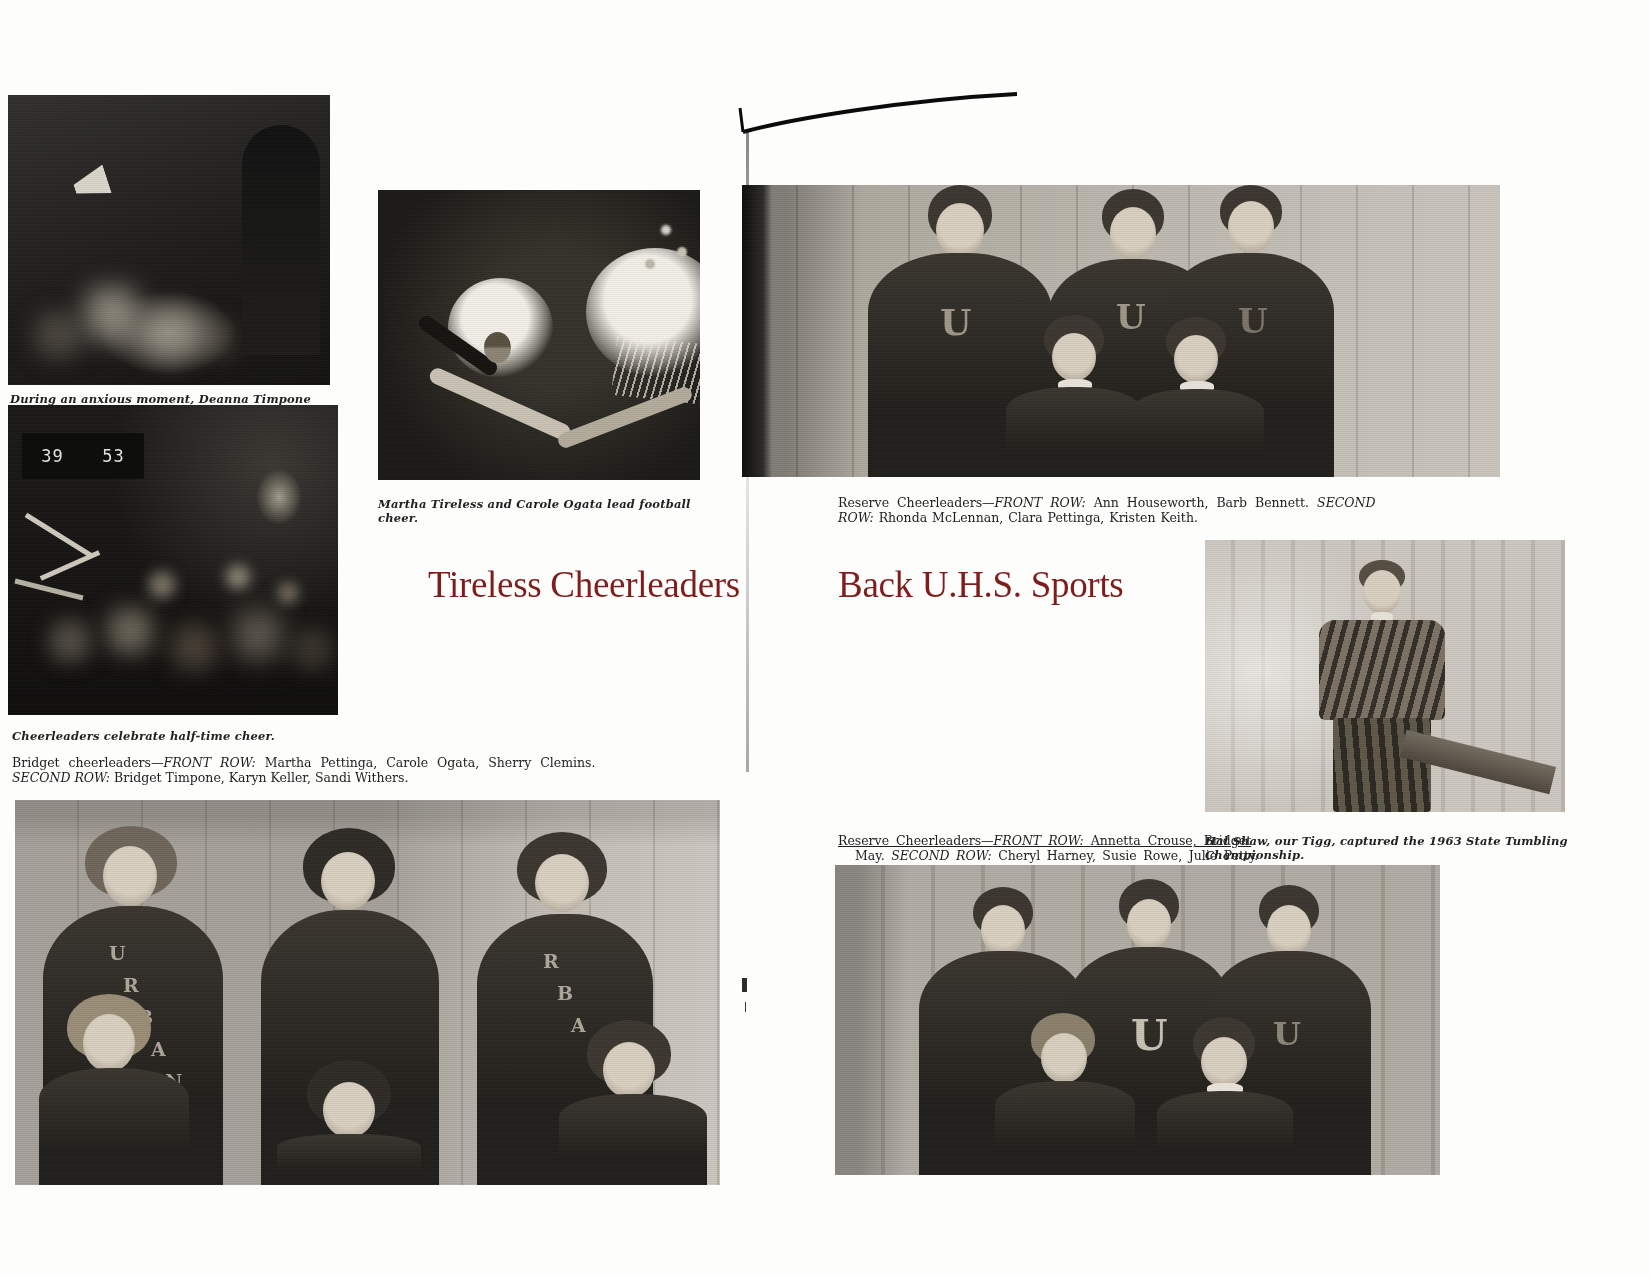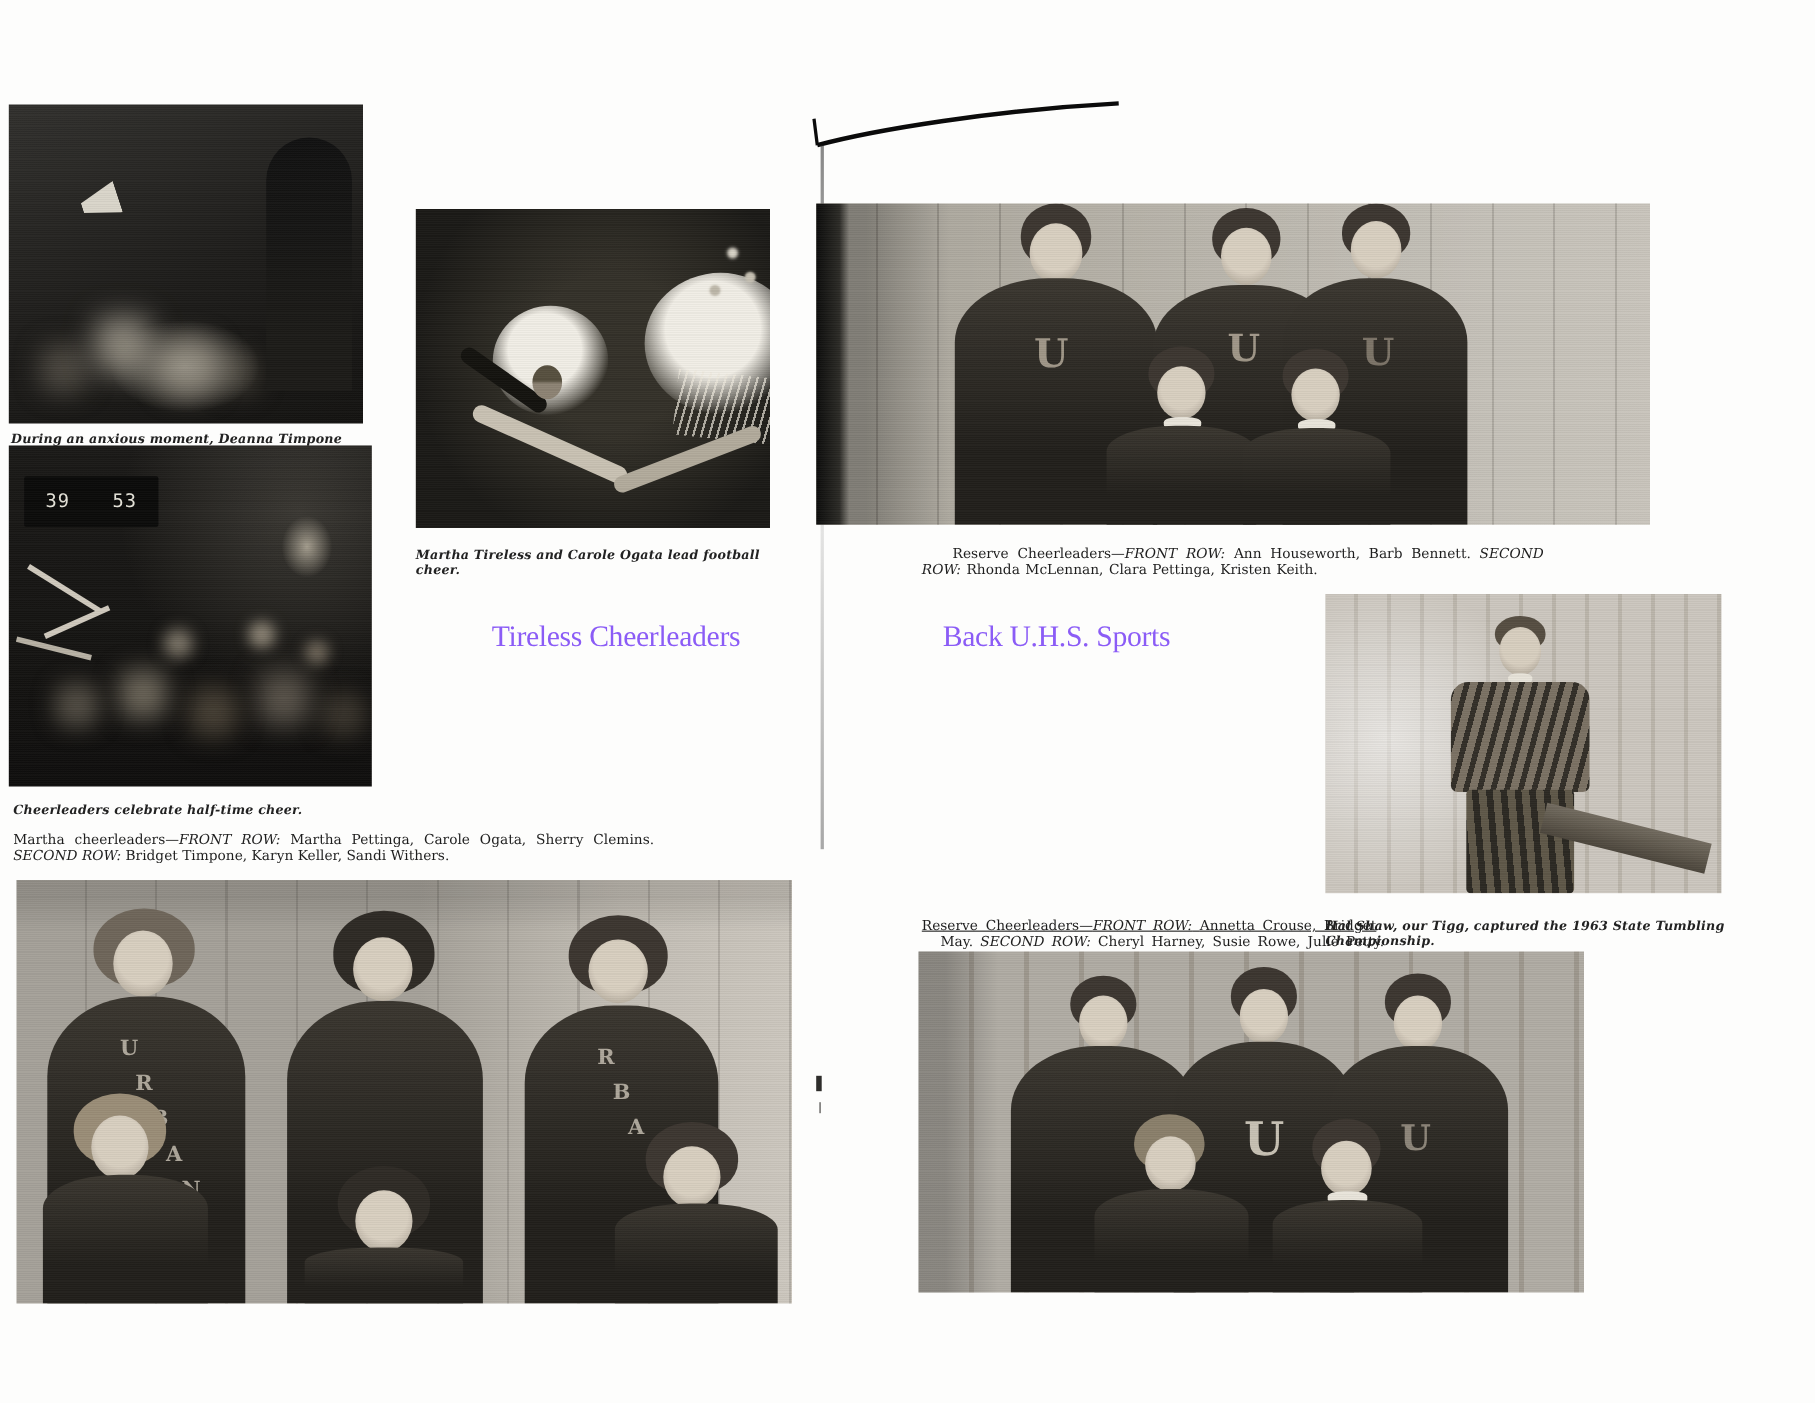--- a/index.html
+++ b/index.html
@@ -8,25 +8,25 @@
     background:#fdfdfc;font-family:"DejaVu Serif", serif;color:#1c1c1c;
   }
   .photo{position:absolute;overflow:hidden;background:#888;}
   .photo::after{content:"";position:absolute;inset:0;pointer-events:none;
     background:repeating-linear-gradient(0deg, rgba(255,255,255,.025) 0 1px, rgba(0,0,0,.035) 1px 2px);}
   .credit{position:absolute;font-style:italic;font-weight:bold;font-size:11.5px;letter-spacing:.2px;color:#222;}
   .caption-id{position:absolute;font-size:12.5px;line-height:15px;color:#1e1e1e;}
   .caption-id .it{font-style:italic;}
   .cap-line{white-space:nowrap;}
   .vw1{word-spacing:5px;}
-  .rt1{word-spacing:4px;margin-left:28px;}
+  .rt1{word-spacing:4px;}
   .rt2{word-spacing:1px;}
   .rb1{word-spacing:3px;text-decoration:underline;}
   .rb2{word-spacing:2.5px;margin-left:17px;}
-  .heading{position:absolute;font-family:"Liberation Serif", serif;font-size:27px;color:#8b5cf6;letter-spacing:-0.3px;margin-left:19px;}
+  .heading{position:absolute;font-family:"Liberation Serif", serif;font-size:37px;color:#7f1d1d;letter-spacing:-0.3px;}
   
   .hair{position:absolute;background:#3c3630;border-radius:50% 50% 46% 46%;}
   .face{position:absolute;border-radius:50%;
     background:radial-gradient(circle at 50% 42%, #d8cfc0 0 52%, #a59c8e 95%);}
   .sweater{position:absolute;background:linear-gradient(180deg,#3a362f 0%,#211f1b 70%);
     border-radius:46% 46% 0 0 / 26% 26% 0 0;}
   .collar{position:absolute;background:#e8e4da;border-radius:40%;}
   .sletter{position:absolute;font-family:"DejaVu Serif",serif;font-weight:bold;color:rgba(172,162,146,.9);}
   .streak{position:absolute;background:#cfc9bd;}
   .pom{position:absolute;border-radius:50%;
@@ -111,21 +111,21 @@
     <div class="blob" style="left:0;top:0;box-shadow:
       58px 232px 20px 16px #514c43, 118px 222px 22px 18px #6a6458, 182px 238px 22px 18px #463f34,
       246px 226px 24px 20px #59534a, 300px 240px 20px 16px #39342c,
       150px 176px 14px 9px #7c7568, 226px 168px 13px 8px #8c8475, 276px 184px 12px 7px #6e6659;"></div>
     <div style="position:absolute;left:248px;top:64px;width:46px;height:56px;
       background:radial-gradient(closest-side,#a39c8d, rgba(163,156,141,0));"></div>
   </div>
   <div class="credit" style="left:12px;top:729px;width:330px;">Cheerleaders celebrate half-time cheer.</div>
 
   <div class="caption-id" style="left:12px;top:755px;width:486px;">
-    <div class="cap-line vw1"><span>Martha cheerleaders—</span><span class="it">FRONT ROW:</span> <span>Martha Pettinga, Carole Ogata, Sherry Clemins.</span></div>
+    <div class="cap-line vw1"><span>Bridget cheerleaders—</span><span class="it">FRONT ROW:</span> <span>Martha Pettinga, Carole Ogata, Sherry Clemins.</span></div>
     <div class="cap-line"><span class="it">SECOND ROW:</span> <span>Bridget Timpone, Karyn Keller, Sandi Withers.</span></div>
   </div>
 
   <div class="photo" id="photo-pompom">
     <div class="pom" style="left:70px;top:88px;width:105px;height:100px;"></div>
     <div class="pom" style="left:208px;top:58px;width:138px;height:128px;"></div>
     <div style="position:absolute;left:236px;top:150px;width:96px;height:60px;opacity:.8;
       background:repeating-linear-gradient(100deg, rgba(238,233,221,.85) 0 2px, transparent 2px 7px);transform:rotate(6deg);"></div>
     <div style="position:absolute;left:34px;top:148px;width:92px;height:15px;
       background:#14130f;transform:rotate(35deg);border-radius:8px;"></div>

